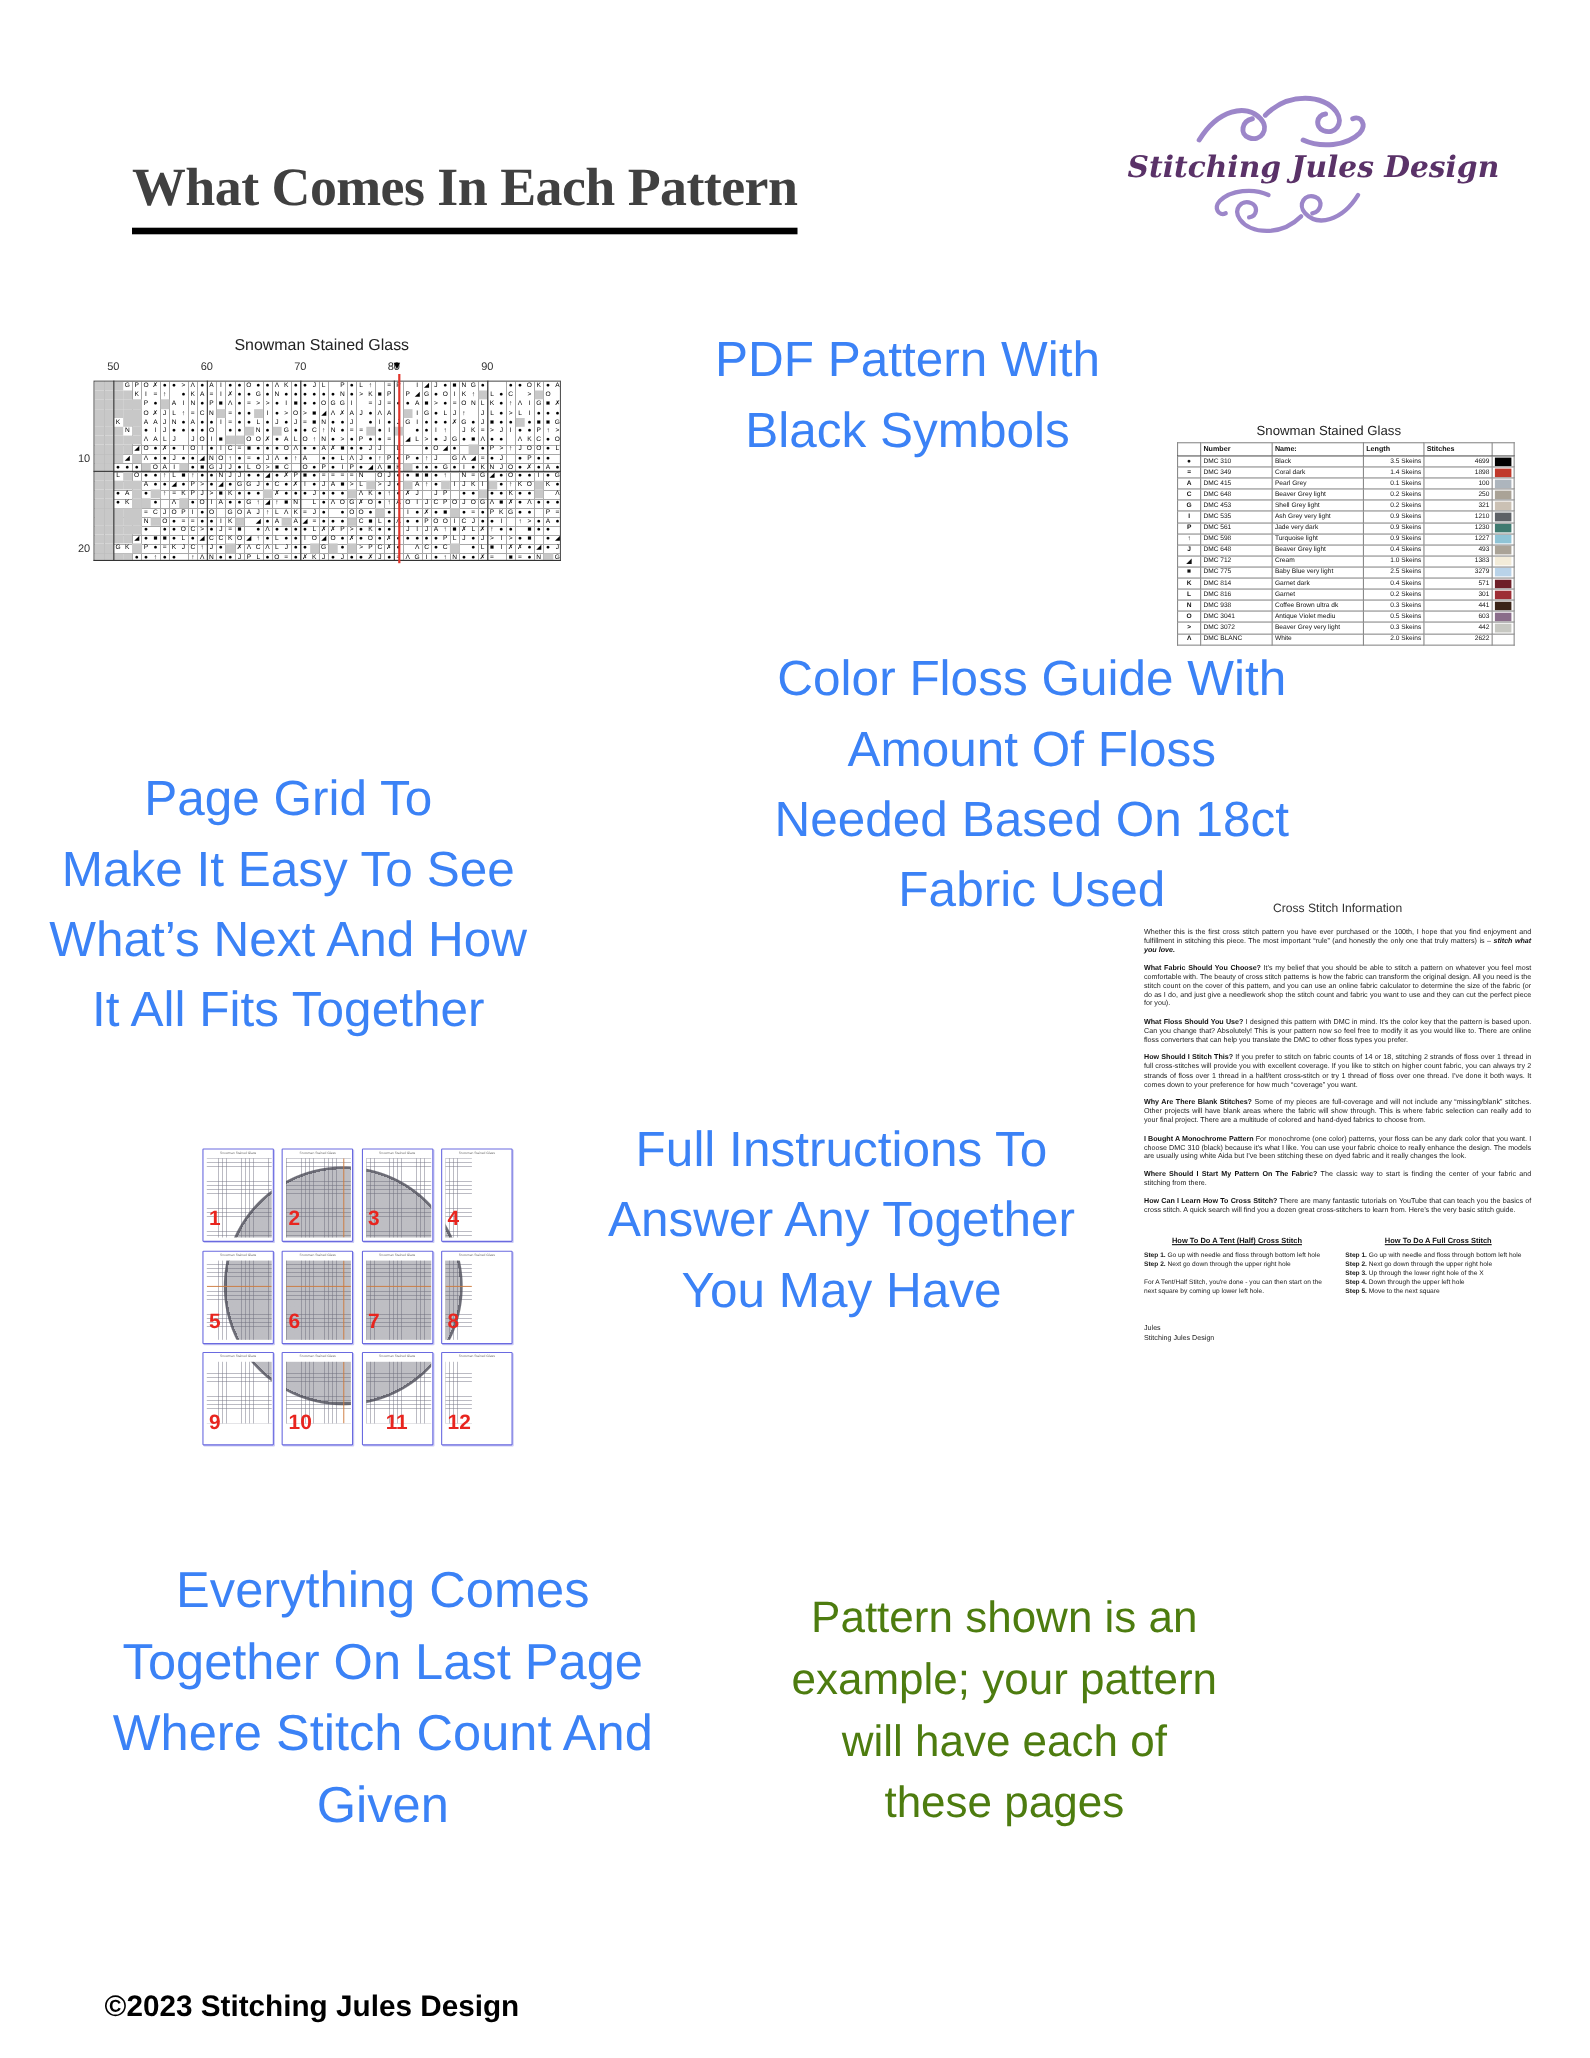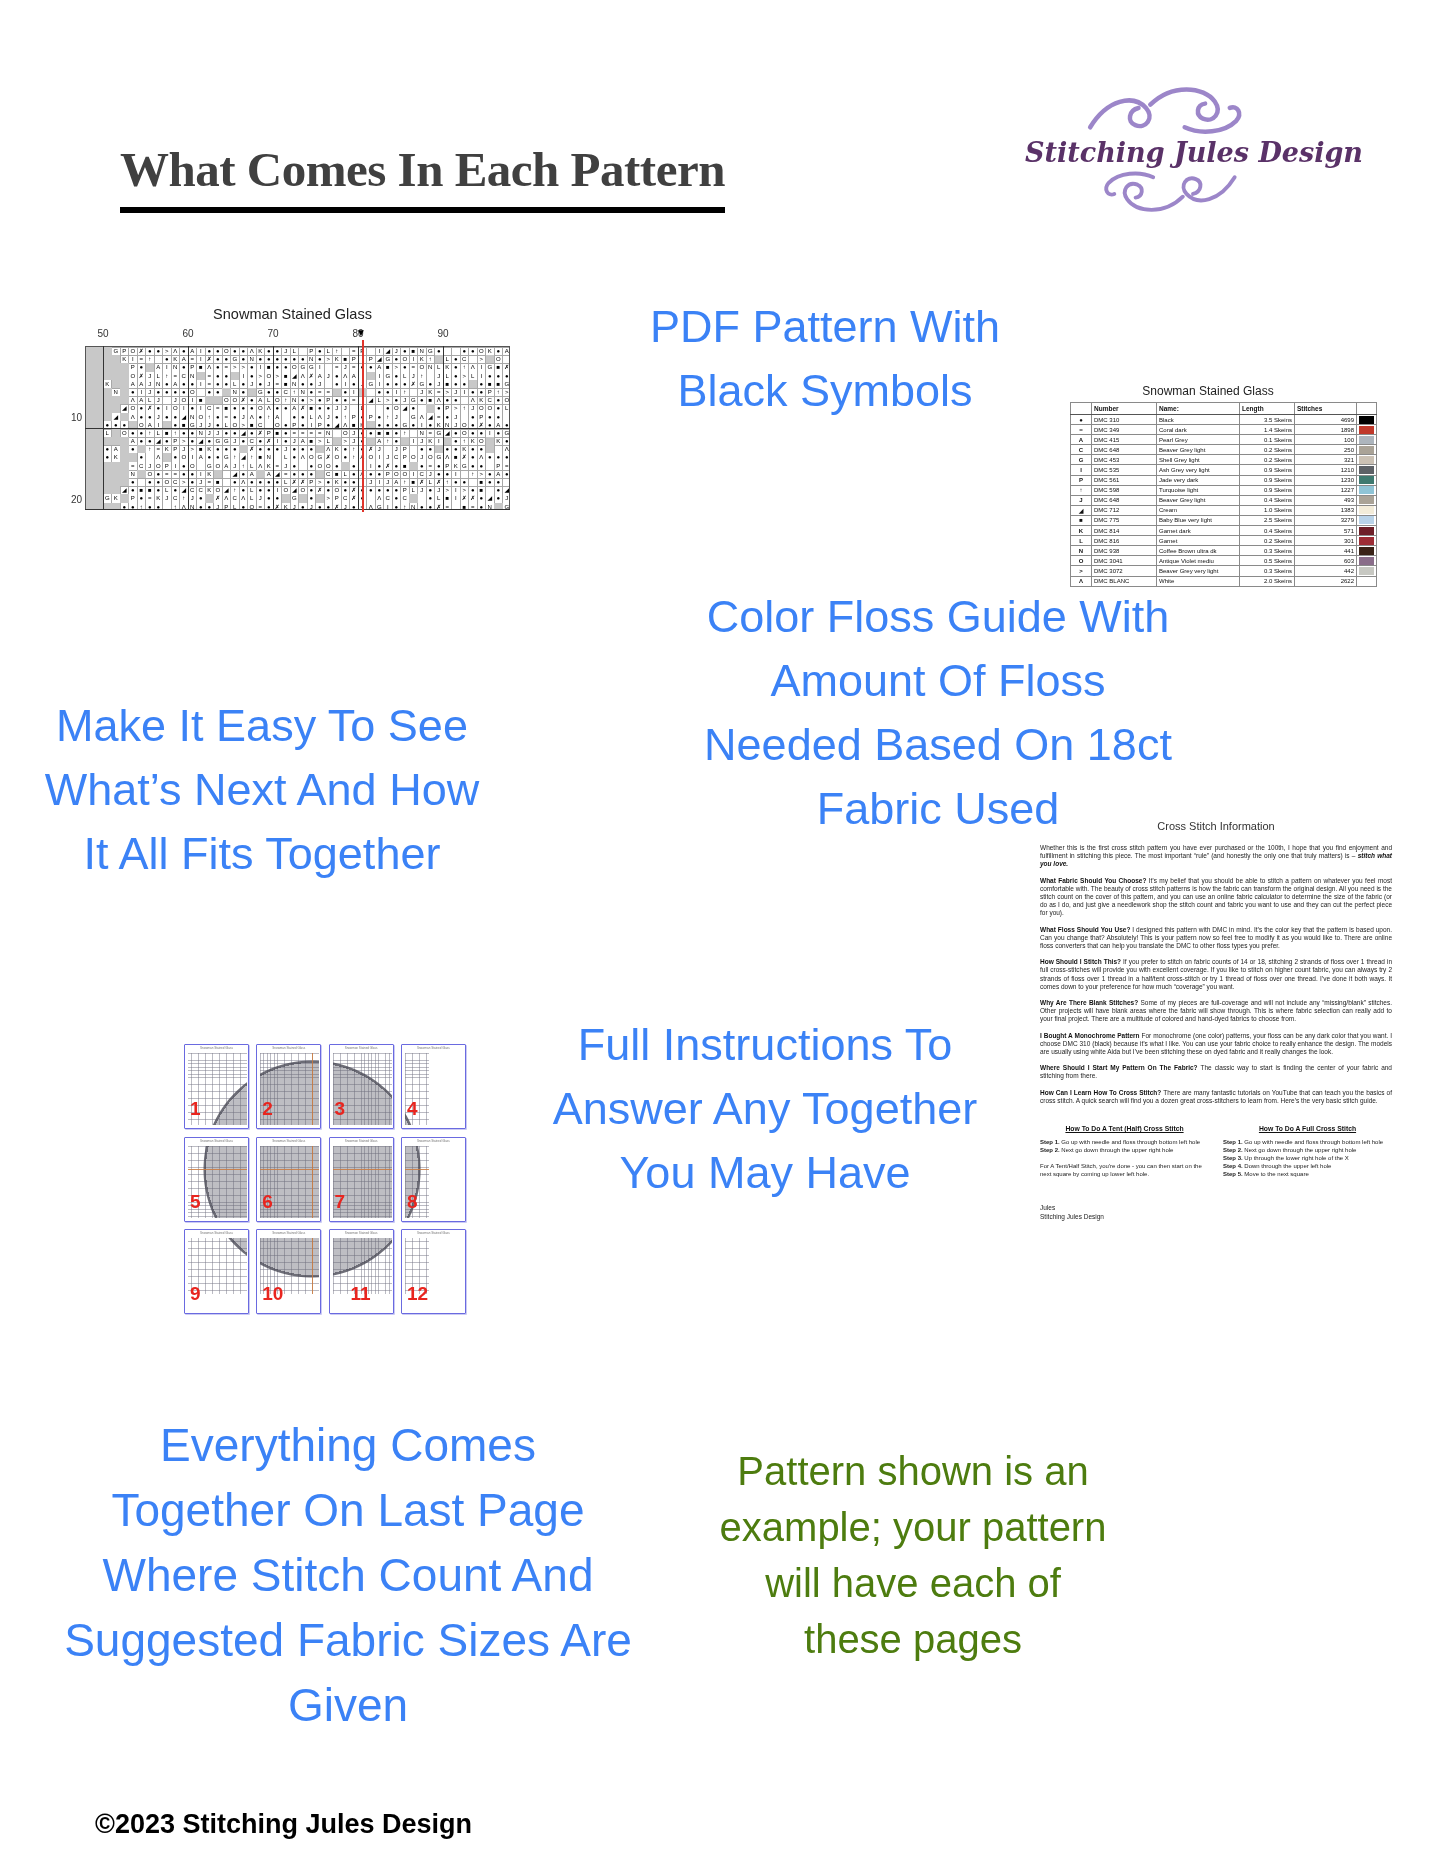--- a/index.html
+++ b/index.html
@@ -1151,34 +1151,34 @@
     <div>PDF Pattern With</div>
     <div>Black Symbols</div>
   </div>
 <div class="caption cap-floss">
     <div>Color Floss Guide With</div>
     <div>Amount Of Floss</div>
     <div>Needed Based On 18ct</div>
     <div>Fabric Used</div>
   </div>
 <div class="caption cap-grid">
+    <div>Page Grid To</div>
     <div>Make It Easy To See</div>
     <div>What’s Next And How</div>
     <div>It All Fits Together</div>
   </div>
 <div class="caption cap-instr">
     <div>Full Instructions To</div>
     <div>Answer Any Together</div>
     <div>You May Have</div>
   </div>
 <div class="caption cap-last">
     <div>Everything Comes</div>
     <div>Together On Last Page</div>
     <div>Where Stitch Count And</div>
-    <div>Suggested Fabric Sizes Are</div>
     <div>Given</div>
   </div>
 <div class="caption cap-note">
     <div>Pattern shown is an</div>
     <div>example; your pattern</div>
     <div>will have each of</div>
     <div>these pages</div>
   </div>
 
 <div class="floss-title">Snowman Stained Glass</div>

